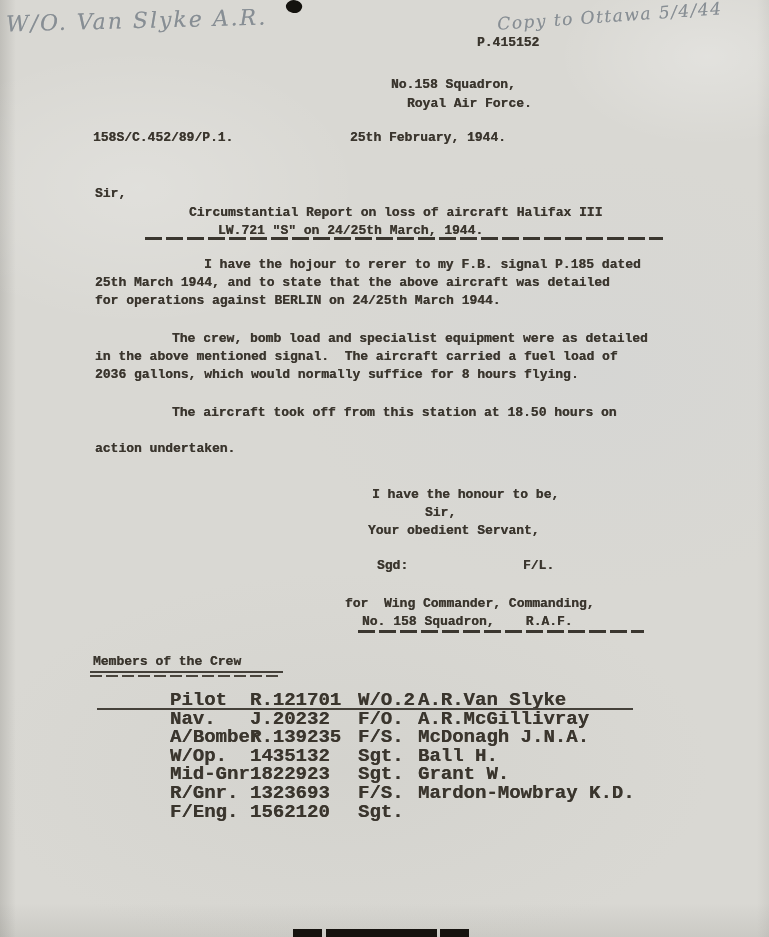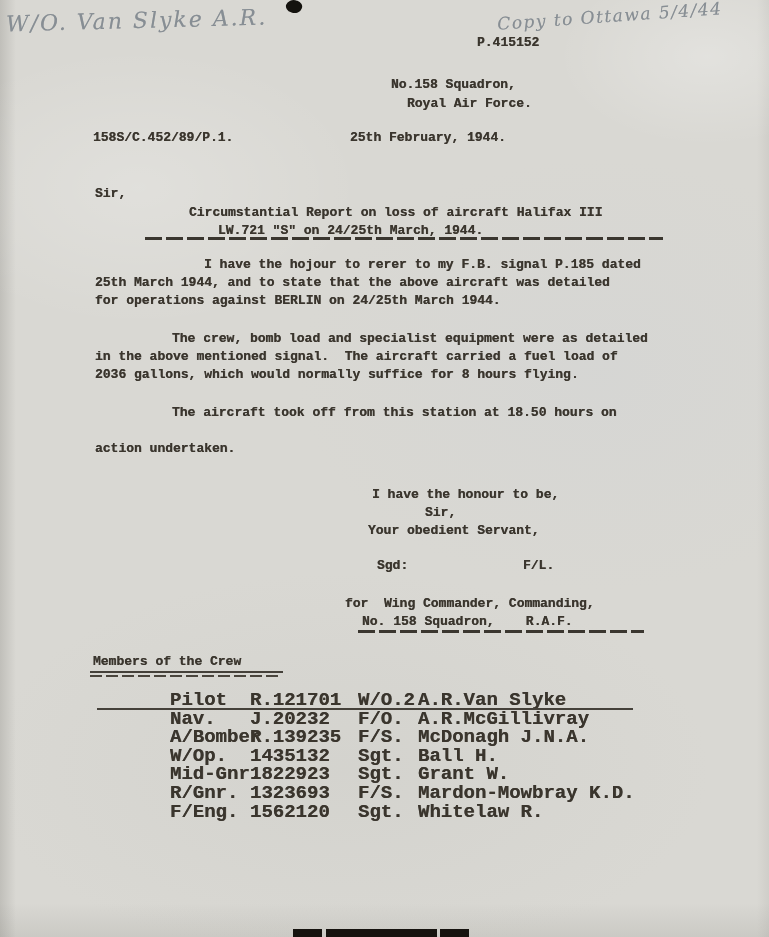--- a/index.html
+++ b/index.html
@@ -133,21 +133,20 @@
     <div class="cell">Grant W.</div>
 
     <div class="cell">R/Gnr.</div>
     <div class="cell">1323693</div>
     <div class="cell">F/S.</div>
     <div class="cell">Mardon-Mowbray K.D.</div>
 
     <div class="cell">F/Eng.</div>
     <div class="cell">1562120</div>
     <div class="cell">Sgt.</div>
-    <div class="cell">Whitelaw R.</div>
   </div>
   <div class="rule" style="left:97px;top:708px;width:536px;height:1.8px;"></div>
 
   <div class="bar" style="left:293px;width:29px;"></div>
   <div class="bar" style="left:326px;width:111px;"></div>
   <div class="bar" style="left:440px;width:29px;"></div>
 
 </div>
 
 </body></html>

